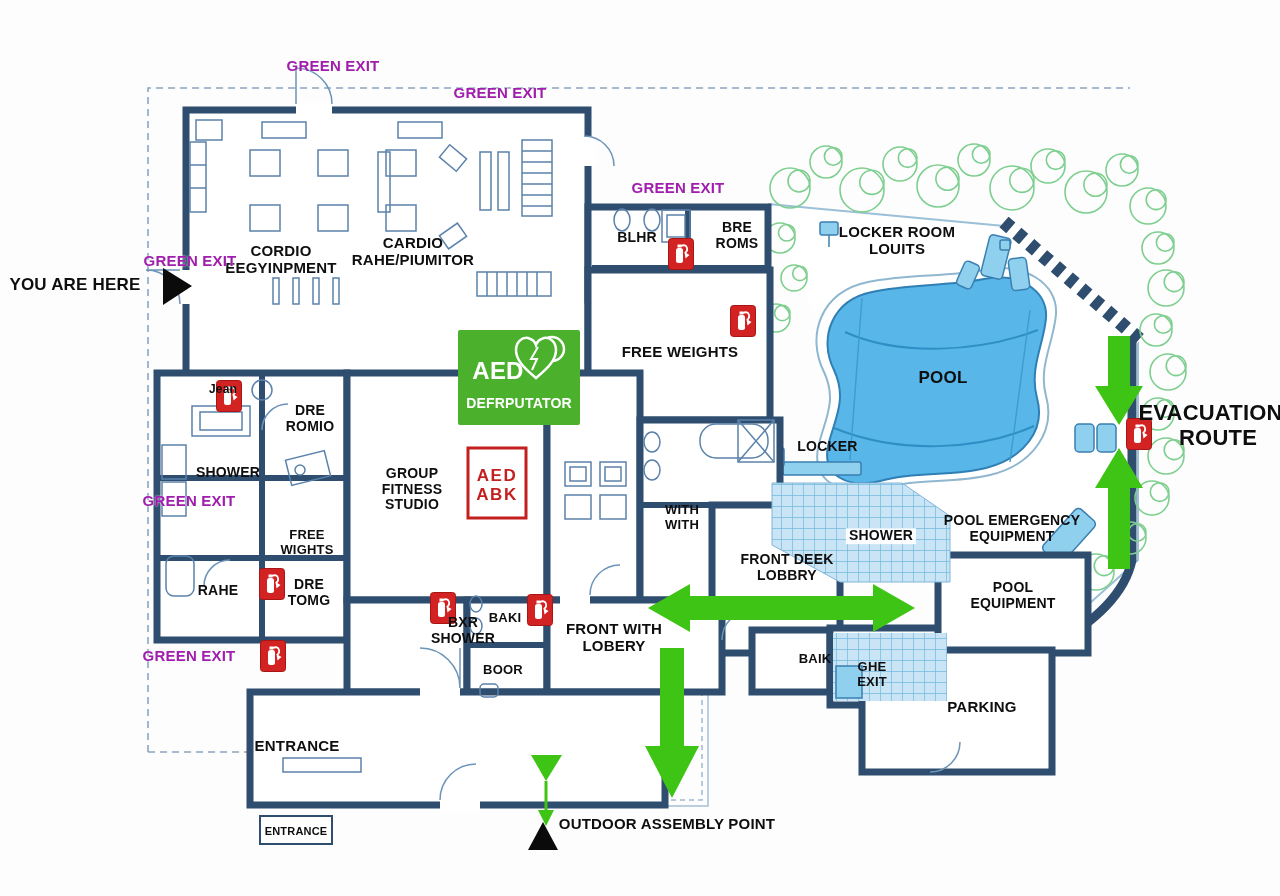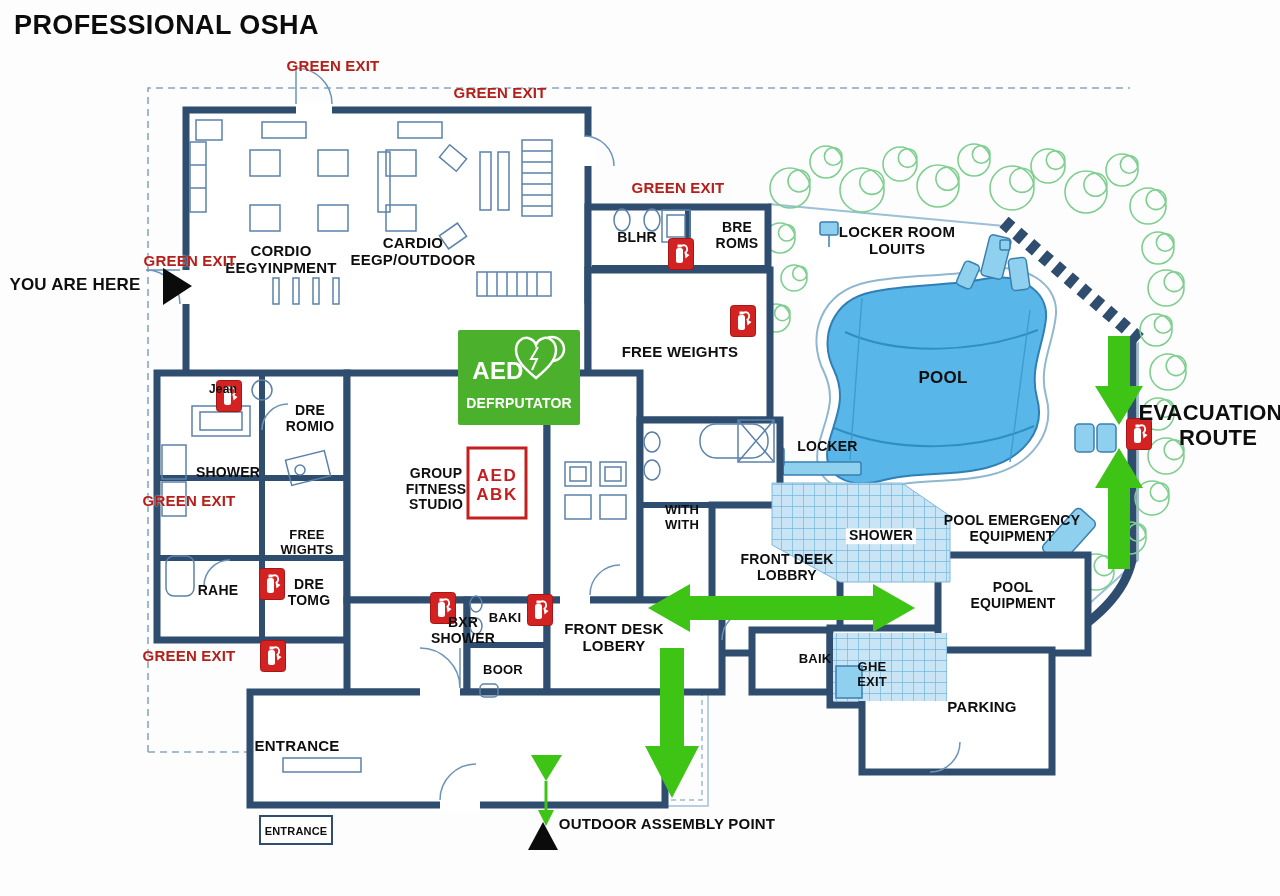--- a/index.html
+++ b/index.html
@@ -2,32 +2,31 @@
 <html><head>
 <meta charset="utf-8">
 <style>
   html,body{margin:0;padding:0;background:#fff}
   #plan{position:relative;width:1280px;height:896px;overflow:hidden;background:#fdfdfd;
         font-family:"Liberation Sans",sans-serif}
   #plan svg{position:absolute;left:0;top:0}
   .lbl{position:absolute;transform:translate(-50%,-50%);font-weight:700;color:#0e0e0e;
        text-align:center;white-space:pre;line-height:1.12;letter-spacing:.2px;
        font-family:"Liberation Sans",sans-serif;pointer-events:none}
-  .green{color:#b91c1c;text-shadow:0 0 2px #eafbe8}
+  .green{color:#a21caf;text-shadow:0 0 2px #eafbe8}
   .white{color:#ffffff}
   .red{color:#c41f1f;letter-spacing:1.5px}
   .bgwhite{background:rgba(255,255,255,.92);padding:0 3px}
   #title{position:absolute;left:14px;top:10px;font-size:27px;font-weight:700;color:#0c0c0c;
          letter-spacing:.4px;font-family:"Liberation Sans",sans-serif}
 </style>
 </head>
 <body>
 
 <div id="plan">
-  <div id="title">PROFESSIONAL OSHA</div>
 
   <svg width="1280" height="896" viewBox="0 0 1280 896">
     <defs>
       <pattern id="tiles" width="11" height="11" patternUnits="userSpaceOnUse">
         <rect width="11" height="11" fill="#c9e4f4"></rect>
         <path d="M0 0H11M0 0V11" stroke="#74b9de" stroke-width="1.4"></path>
       </pattern>
       <symbol id="ext" viewBox="0 0 26 32">
         <rect x="0.5" y="0.5" width="25" height="31" rx="3" fill="#d32222" stroke="#a81515"></rect>
         <rect x="8" y="10" width="7" height="15" rx="2.5" fill="#fff"></rect>
@@ -344,54 +343,54 @@
         <use href="#ext" x="430" y="592" width="26" height="32"></use>
         <use href="#ext" x="527" y="594" width="26" height="32"></use>
         <use href="#ext" x="668" y="238" width="26" height="32"></use>
         <use href="#ext" x="730" y="305" width="26" height="32"></use>
         <use href="#ext" x="1126" y="418" width="26" height="32"></use>
       </g>
   </svg>
 <div class="lbl" style="left: 281px; top: 260px; font-size: 15px;">CORDIO
 EEGYINPMENT</div>
     <div class="lbl" style="left: 413px; top: 252px; font-size: 15px;">CARDIO
-EEGP/OUTDOOR</div>
+RAHE/PIUMITOR</div>
     <div class="lbl" style="left: 637px; top: 238px; font-size: 14px;">BLHR</div>
     <div class="lbl" style="left: 737px; top: 236px; font-size: 14px;">BRE
 ROMS</div>
     <div class="lbl" style="left: 897px; top: 241px; font-size: 15px;">LOCKER ROOM
 LOUITS</div>
     <div class="lbl" style="left: 680px; top: 352px; font-size: 15px;">FREE WEIGHTS</div>
     <div class="lbl" style="left: 943px; top: 378px; font-size: 17px;">POOL</div>
     <div class="lbl" style="left: 223px; top: 390px; font-size: 12px;">Jean</div>
     <div class="lbl" style="left: 310px; top: 419px; font-size: 14px;">DRE
 ROMIO</div>
     <div class="lbl" style="left: 228px; top: 473px; font-size: 14px;">SHOWER</div>
-    <div class="lbl" style="left: 436px; top: 490px; font-size: 14px;">GROUP
+    <div class="lbl" style="left: 412px; top: 490px; font-size: 14px;">GROUP
 FITNESS
 STUDIO</div>
     <div class="lbl" style="left: 812px; top: 447px; font-size: 14px; padding-left: 31px;">LOCKER</div>
     <div class="lbl" style="left: 682px; top: 518px; font-size: 13px;">WITH
 WITH</div>
     <div class="lbl" style="left: 787px; top: 568px; font-size: 14px;">FRONT DEEK
 LOBBRY</div>
     <div class="lbl bgwhite" style="left: 881px; top: 536px; font-size: 14px;">SHOWER</div>
     <div class="lbl" style="left: 1012px; top: 529px; font-size: 14px;">POOL EMERGENCY
 EQUIPMENT</div>
     <div class="lbl" style="left: 307px; top: 543px; font-size: 13px;">FREE
 WIGHTS</div>
     <div class="lbl" style="left: 218px; top: 591px; font-size: 14px;">RAHE</div>
     <div class="lbl" style="left: 309px; top: 593px; font-size: 14px;">DRE
 TOMG</div>
     <div class="lbl" style="left: 1013px; top: 596px; font-size: 14px;">POOL
 EQUIPMENT</div>
     <div class="lbl" style="left: 424px; top: 631px; font-size: 14px; margin-left: 39px;">BXR
 SHOWER</div>
     <div class="lbl" style="left: 505px; top: 618px; font-size: 13px; text-align: right;">BAKI</div>
-    <div class="lbl" style="left: 614px; top: 638px; font-size: 15px;">FRONT DESK
+    <div class="lbl" style="left: 614px; top: 638px; font-size: 15px;">FRONT WITH
 LOBERY</div>
     <div class="lbl" style="left: 815px; top: 659px; font-size: 13px;">BAIK</div>
     <div class="lbl" style="left: 503px; top: 670px; font-size: 13px;">BOOR</div>
     <div class="lbl" style="left: 958px; top: 707px; font-size: 15px; margin-left: 24px;">PARKING</div>
     <div class="lbl" style="left: 297px; top: 746px; font-size: 15px;">ENTRANCE</div>
     <div class="lbl" style="left: 872px; top: 675px; font-size: 13px;">GHE
 EXIT</div>
     <div class="lbl" style="left: 1218px; top: 426px; font-size: 22px;">EVACUATIONY
 ROUTE</div>
     <div class="lbl" style="left: 75px; top: 285px; font-size: 17px;">YOU ARE HERE</div>

